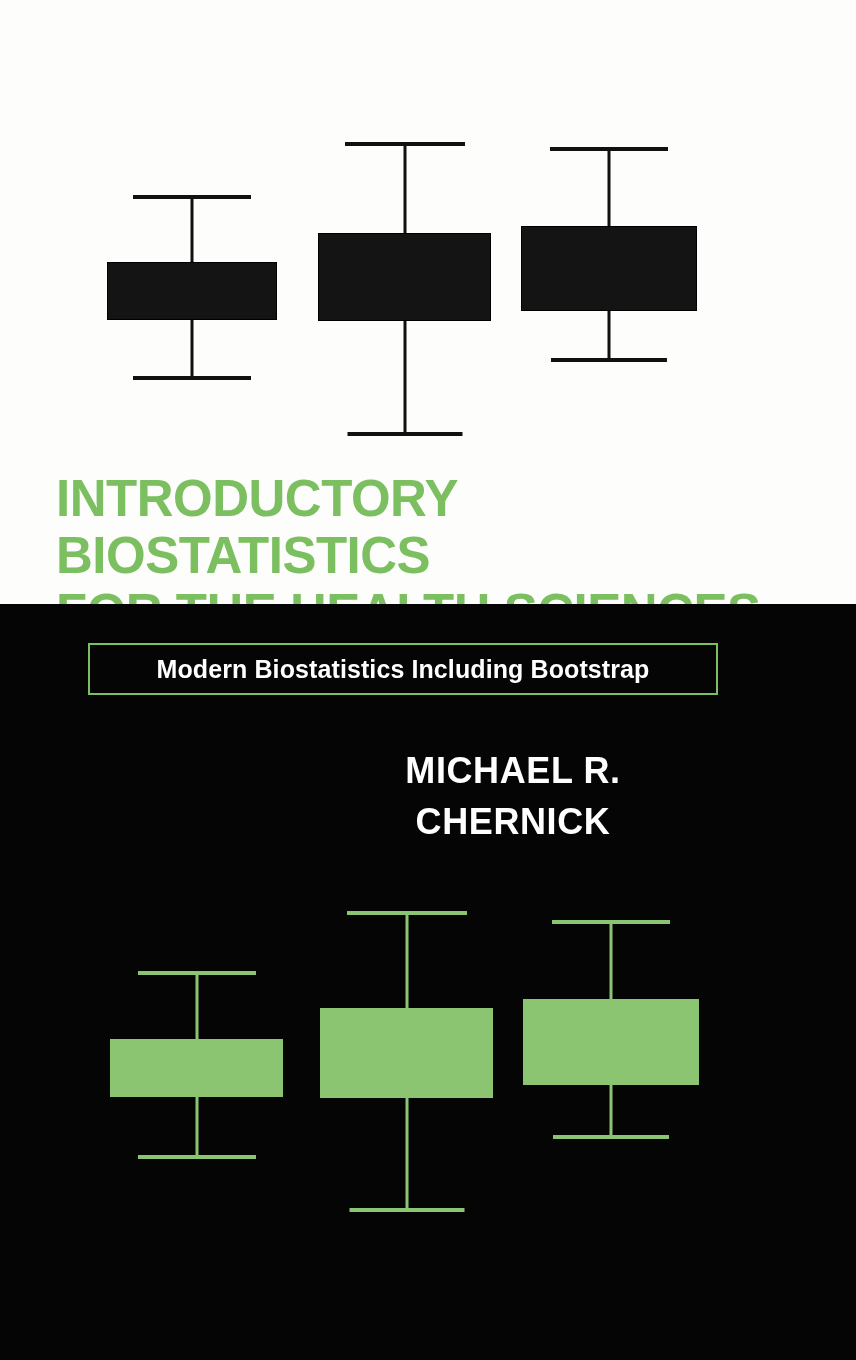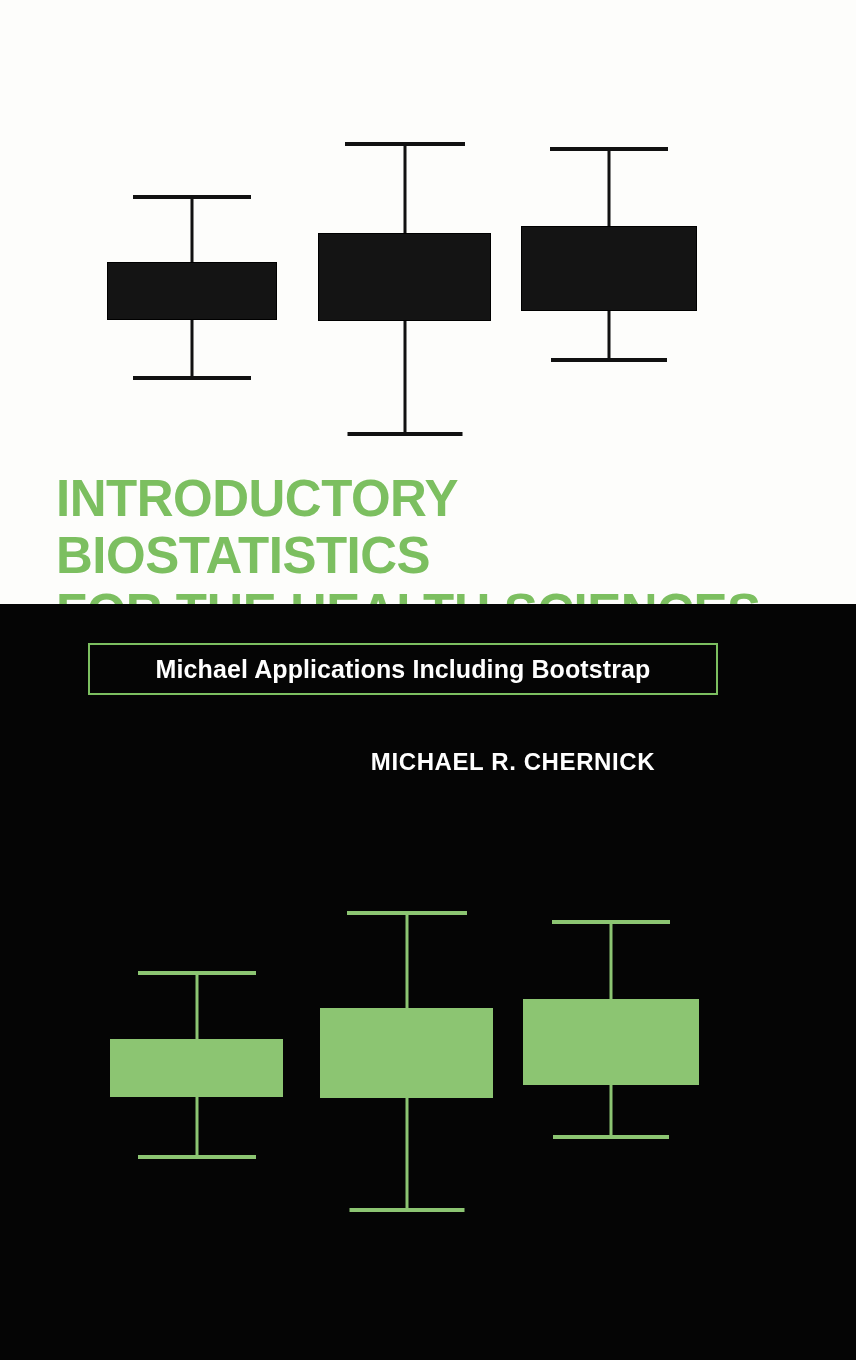--- a/index.html
+++ b/index.html
@@ -122,21 +122,21 @@
     position: absolute;
     right: 133px;
     top: 745px;
     text-align: center;
     width: 420px;
   }
   .author {
     color: #ffffff;
     font-family: "Liberation Sans", sans-serif;
     font-weight: bold;
-    font-size: 24px;
+    font-size: 36px;
     letter-spacing: 0.6px;
     line-height: 1.42;
     text-transform: uppercase;
   }
 </style>
 </head>
 <body>
 
 <div class="cover">
 
@@ -195,20 +195,20 @@
       <div class="bp bp-green" style="left:523px; top:313px; width:176px; height:226px;">
         <div class="whisker-line" style="top:6px; height:216px;"></div>
         <div class="cap" style="top:3px; width:118px;"></div>
         <div class="cap" style="top:218px; width:116px;"></div>
         <div class="box" style="top:82px; height:86px;"></div>
       </div>
     </div>
   </div>
 
   <div class="subtitle-wrap">
-    <span class="subtitle">Michael Applications Including Bootstrap</span>
+    <span class="subtitle">Modern Biostatistics Including Bootstrap</span>
   </div>
 
   <div class="authors">
     <div class="author">Michael R. Chernick</div>
   </div>
 
 </div>
 
 </body></html>

